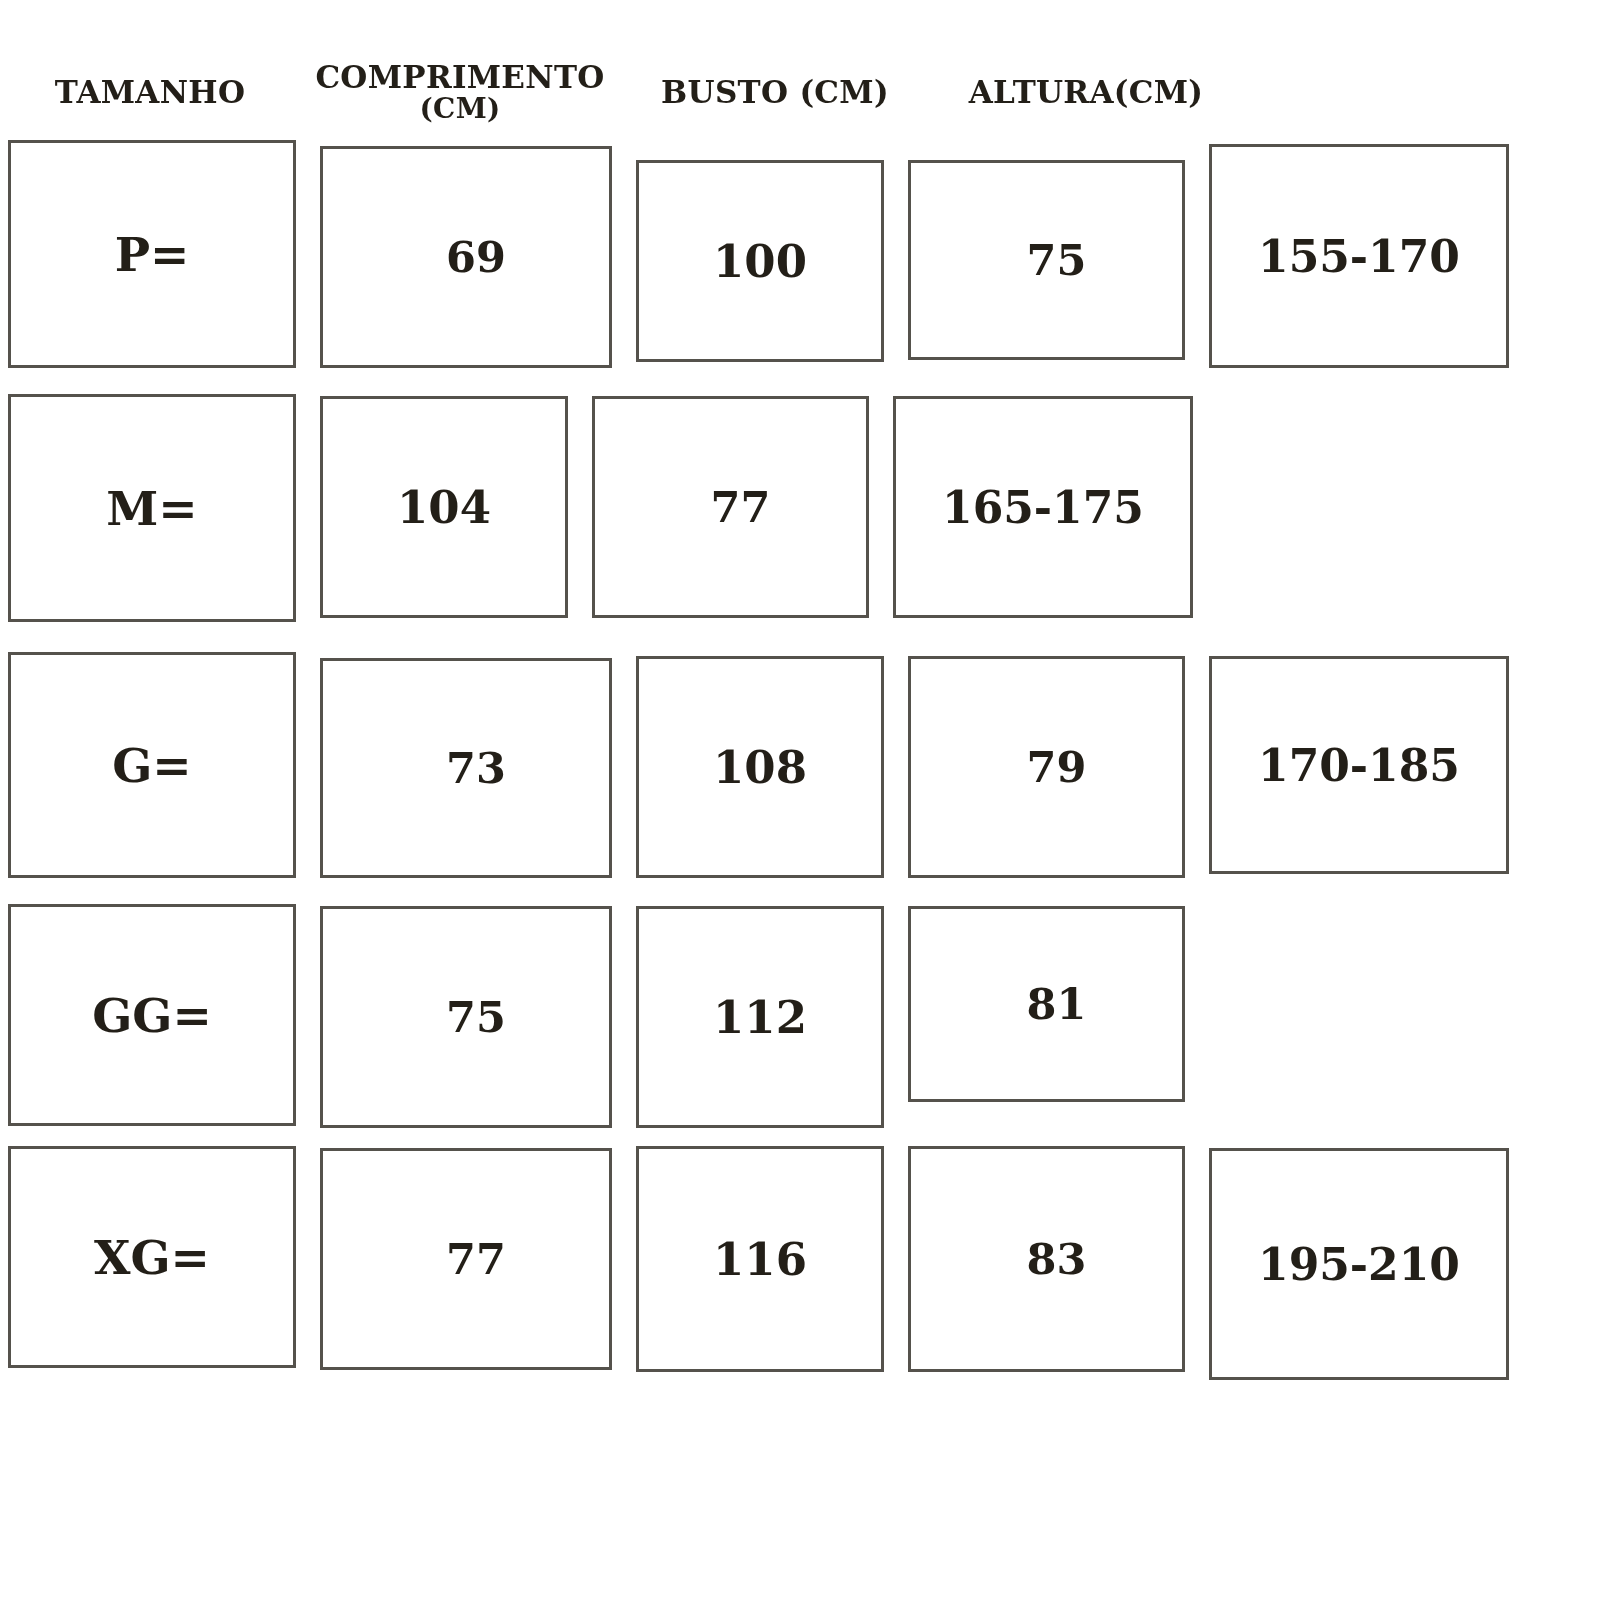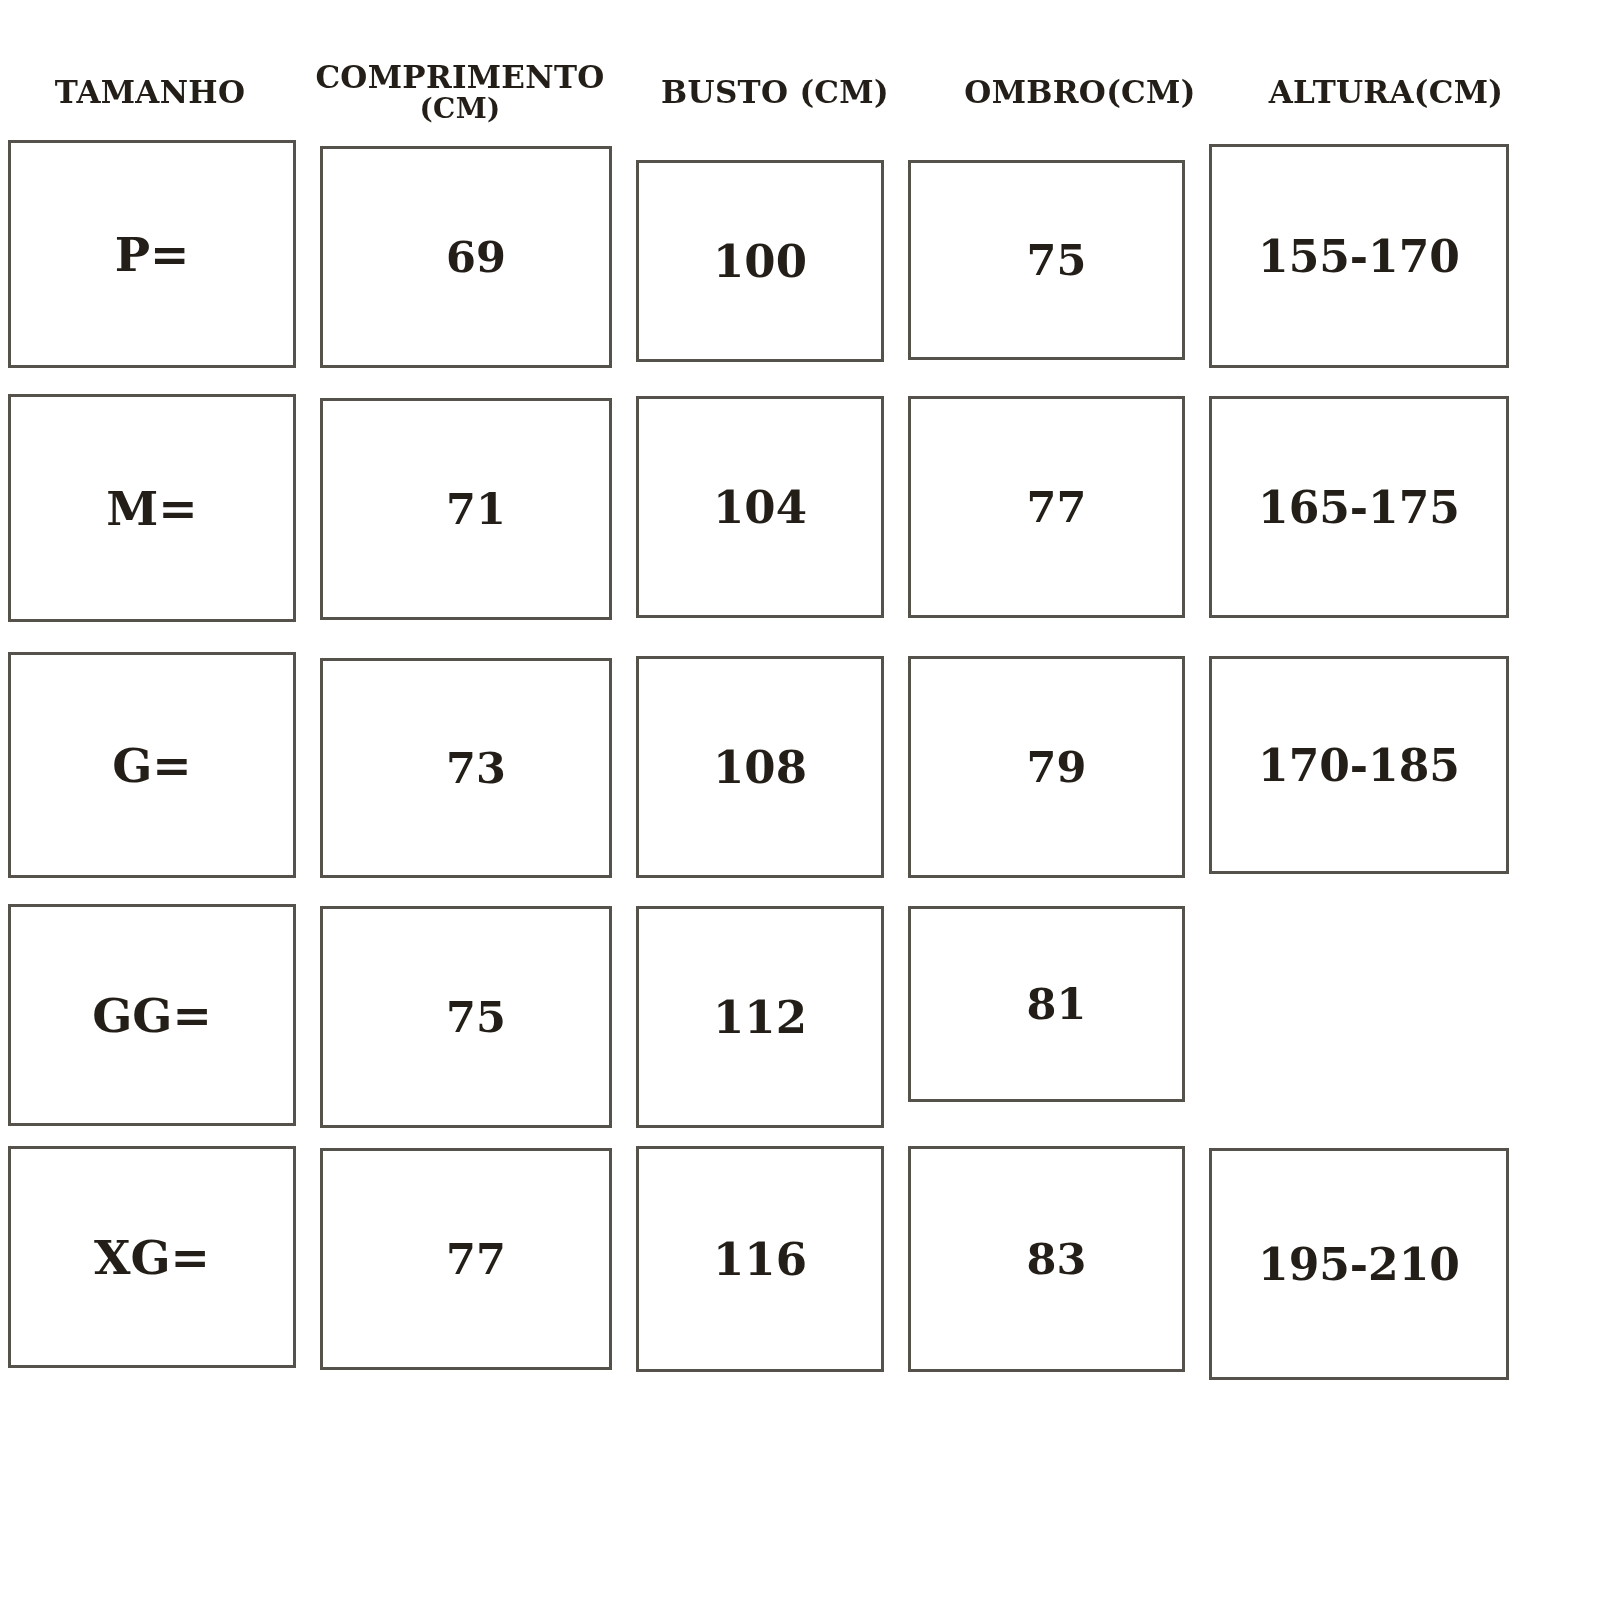--- a/index.html
+++ b/index.html
@@ -147,45 +147,39 @@
       <div class="stack">
         <span>COMPRIMENTO</span>
         <span class="sub">(CM)</span>
       </div>
     </div>
     <div class="hcell c2">
       <div class="stack">
         <span>BUSTO (CM)</span>
       </div>
     </div>
-    <div class="hcell c3">
-      <div class="stack">
-        <span>OMBRO(CM)</span>
-      </div>
-    </div>
     <div class="hcell c4">
       <div class="stack">
         <span>ALTURA(CM)</span>
       </div>
     </div>
   </div>
 
   <div class="grid">
 
     <div class="row r1">
       <div class="cell c-size size-txt">P=</div>
       <div class="cell c-len num-txt">69</div>
       <div class="cell c-bust num-lg">100</div>
       <div class="cell c-shldr num-txt">75</div>
       <div class="cell c-height range-txt">155-170</div>
     </div>
 
     <div class="row r2">
       <div class="cell c-size size-txt">M=</div>
-      <div class="cell c-len num-txt">71</div>
       <div class="cell c-bust num-lg">104</div>
       <div class="cell c-shldr num-txt">77</div>
       <div class="cell c-height range-txt">165-175</div>
     </div>
 
     <div class="row r3">
       <div class="cell c-size size-txt">G=</div>
       <div class="cell c-len num-txt">73</div>
       <div class="cell c-bust num-lg">108</div>
       <div class="cell c-shldr num-txt">79</div>

